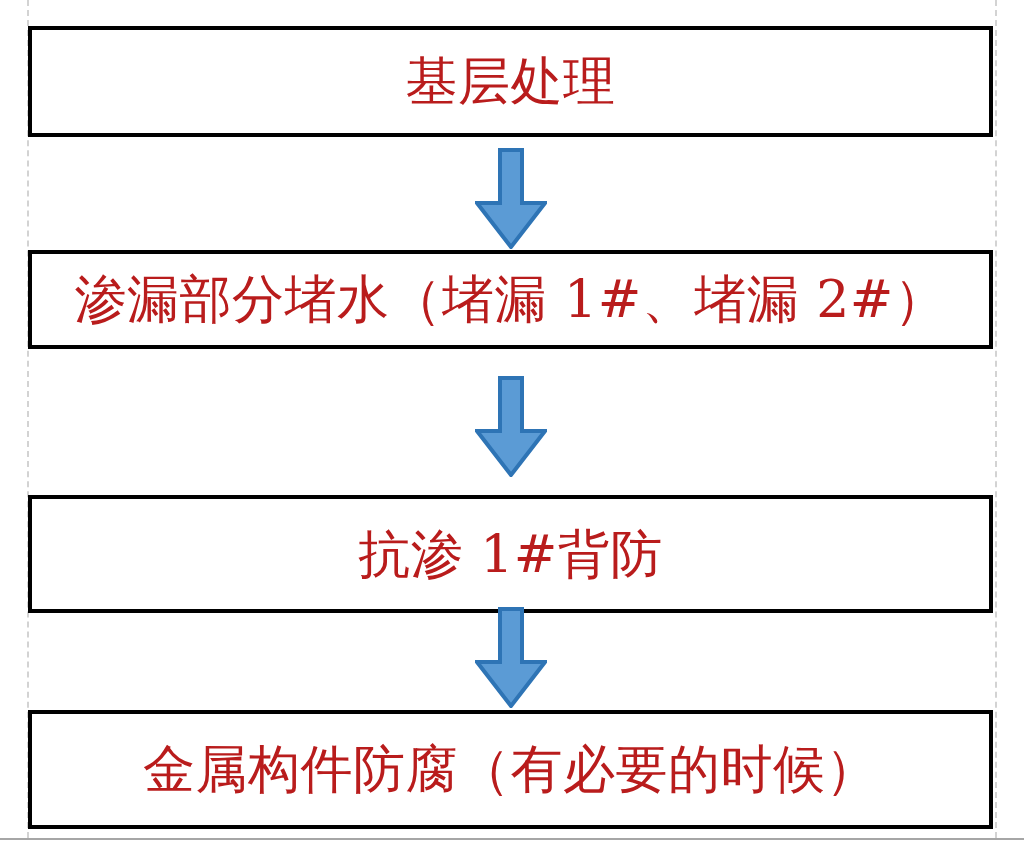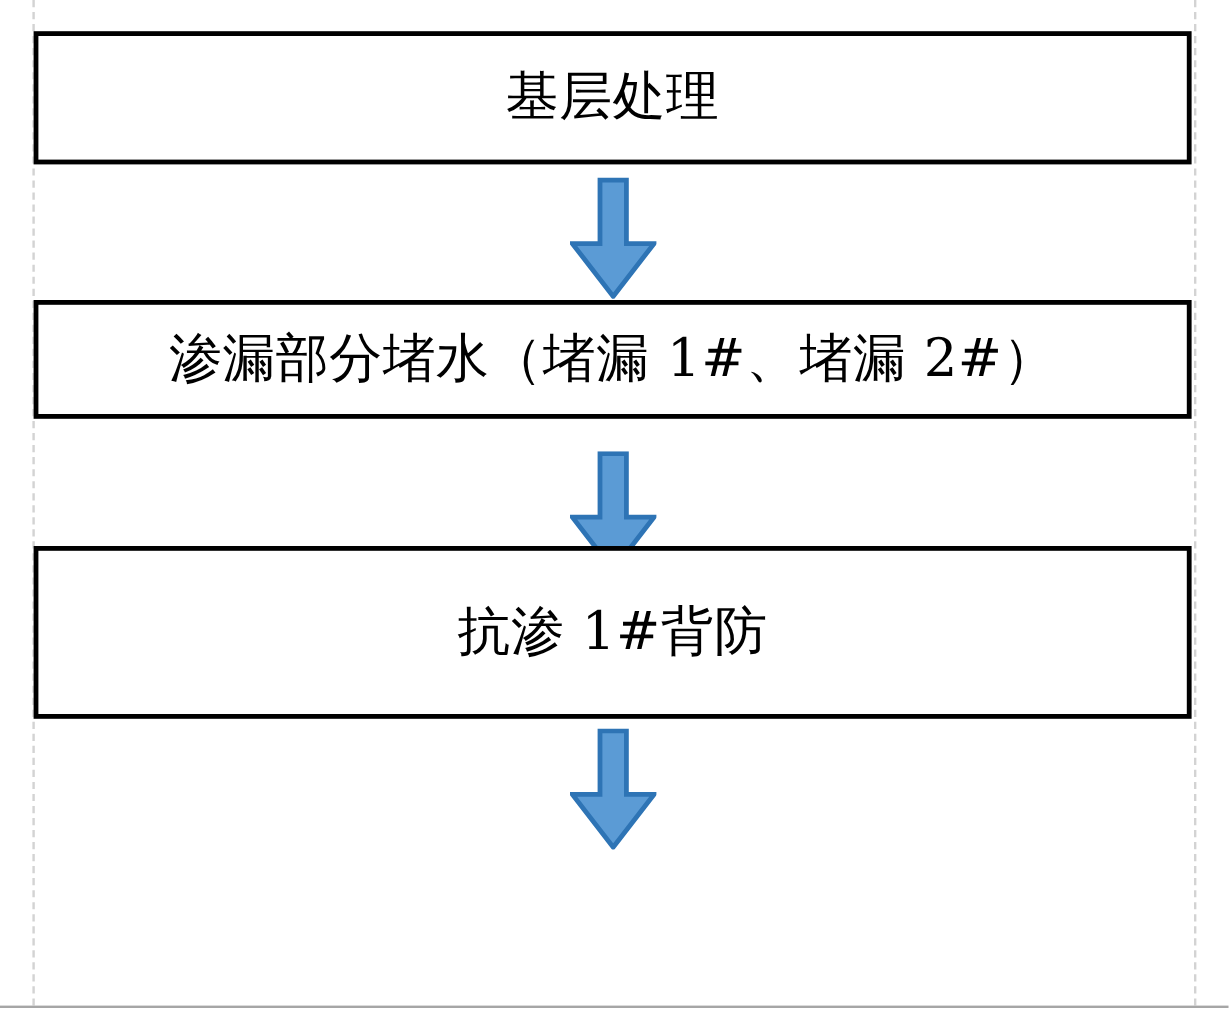--- a/index.html
+++ b/index.html
@@ -47,30 +47,30 @@
     box-sizing: border-box;
     border: 4px solid #000000;
     background: #ffffff;
     display: flex;
     align-items: center;
     justify-content: center;
     text-align: center;
   }
   .node-label {
     font-family: "DejaVu Serif", "Liberation Serif", serif;
-    font-size: 44px;
+    font-size: 52px;
     line-height: 1.05;
-    color: #000000;
+    color: #b91c1c;
     white-space: nowrap;
     letter-spacing: 0.5px;
   }
 
   #node-1 { top: 26px;  height: 111px; }
   #node-2 { top: 250px; height: 99px; }
-  #node-3 { top: 455px; height: 144px; text-align: center; }
+  #node-3 { top: 495px; height: 118px; text-align: center; }
   #node-4 { top: 710px; height: 119px; }
 
   
   .arrow {
     position: absolute;
     left: 475px;
     width: 72px;
   }
   #arrow-1 { top: 148px; height: 101px; }
   #arrow-2 { top: 376px; height: 101px; }
@@ -109,16 +109,19 @@
   <div class="node" id="node-3">
     <span class="node-label">抗渗 1#背防</span>
   </div>
 
   <div class="arrow" id="arrow-3">
     <svg viewBox="0 0 72 101" preserveAspectRatio="none" aria-hidden="true">
       <polygon points="25,2 47,2 47,55 70,55 36,99 2,55 25,55" fill="#5B9BD5" stroke="#2E74B5" stroke-width="4" stroke-linejoin="miter"></polygon>
     </svg>
   </div>
 
+  <div class="node" id="node-4">
+    <span class="node-label">金属构件防腐（有必要的时候）</span>
+  </div>
 
   <div class="footer-rule"></div>
 
 </div>
 
 </body></html>

